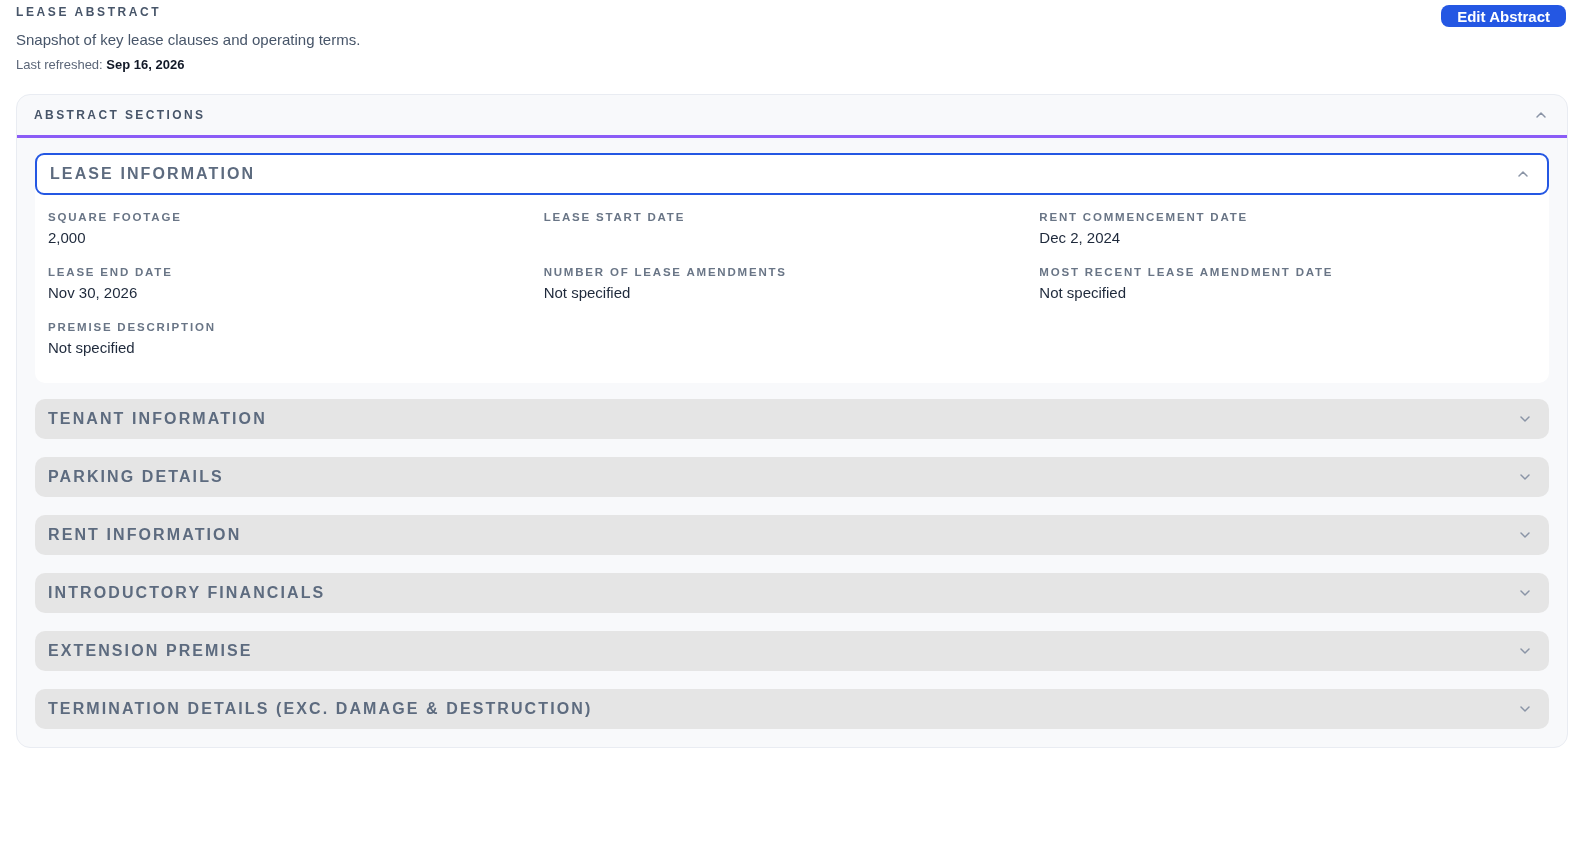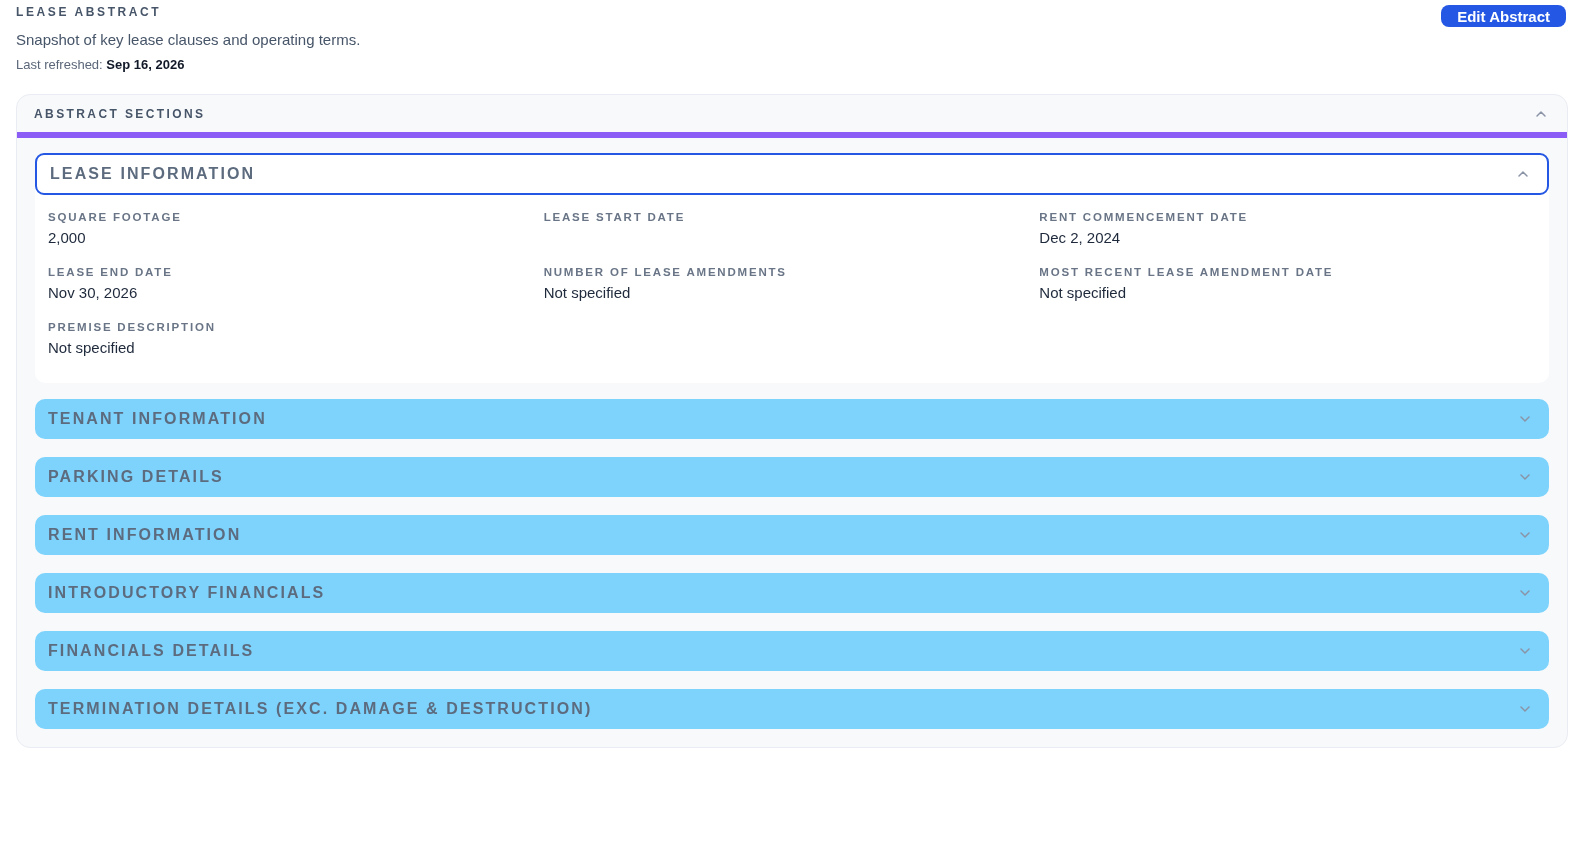--- a/index.html
+++ b/index.html
@@ -37,21 +37,21 @@
   
   .card {
     margin-top: 22px;
     background: #f8f9fb;
     border: 1px solid #e9ecf2;
     border-radius: 14px;
   }
   .card-header {
     display: flex; align-items: center; justify-content: space-between;
     height: 43px; padding: 0 18px 0 17px;
-    border-bottom: 6px solid #8b5cf6;
+    border-bottom: 3px solid #8b5cf6;
     cursor: pointer;
   }
   .card-header-title {
     font-size: 12px; font-weight: 700; letter-spacing: 2.4px;
     color: #475569;
   }
   .card-body { padding: 15px 18px 18px 18px; }
 
   
   .section-expanded {
@@ -85,21 +85,21 @@
     color: #697586; text-transform: uppercase;
   }
   .field-value {
     margin-top: 6px; font-size: 15px; color: #1e293b;
   }
 
   
   .section-collapsed {
     display: flex; align-items: center; justify-content: space-between;
     height: 40px; padding: 0 16px 0 13px;
-    background: #7dd3fc;
+    background: #e5e5e5;
     border-radius: 10px;
     margin-bottom: 18px;
     cursor: pointer;
   }
   .section-collapsed:last-child { margin-bottom: 0; }
 
   .chev { flex: 0 0 auto; color: #8a94a6; display: block; }
 </style>
 </head>
 <body>
@@ -194,21 +194,21 @@
 
 
   <div class="section-collapsed">
     <div class="section-title">INTRODUCTORY FINANCIALS</div>
     <svg class="chev" width="16" height="16" viewBox="0 0 24 24" fill="none" stroke="currentColor" stroke-width="2.2" stroke-linecap="round" stroke-linejoin="round">
               <polyline points="6 9 12 15 18 9"></polyline>
             </svg>
   </div>
 
   <div class="section-collapsed">
-    <div class="section-title">FINANCIALS DETAILS</div>
+    <div class="section-title">EXTENSION PREMISE</div>
     <svg class="chev" width="16" height="16" viewBox="0 0 24 24" fill="none" stroke="currentColor" stroke-width="2.2" stroke-linecap="round" stroke-linejoin="round">
               <polyline points="6 9 12 15 18 9"></polyline>
             </svg>
   </div>
 
   <div class="section-collapsed">
     <div class="section-title">TERMINATION DETAILS (EXC. DAMAGE &amp; DESTRUCTION)</div>
     <svg class="chev" width="16" height="16" viewBox="0 0 24 24" fill="none" stroke="currentColor" stroke-width="2.2" stroke-linecap="round" stroke-linejoin="round">
               <polyline points="6 9 12 15 18 9"></polyline>
             </svg>

